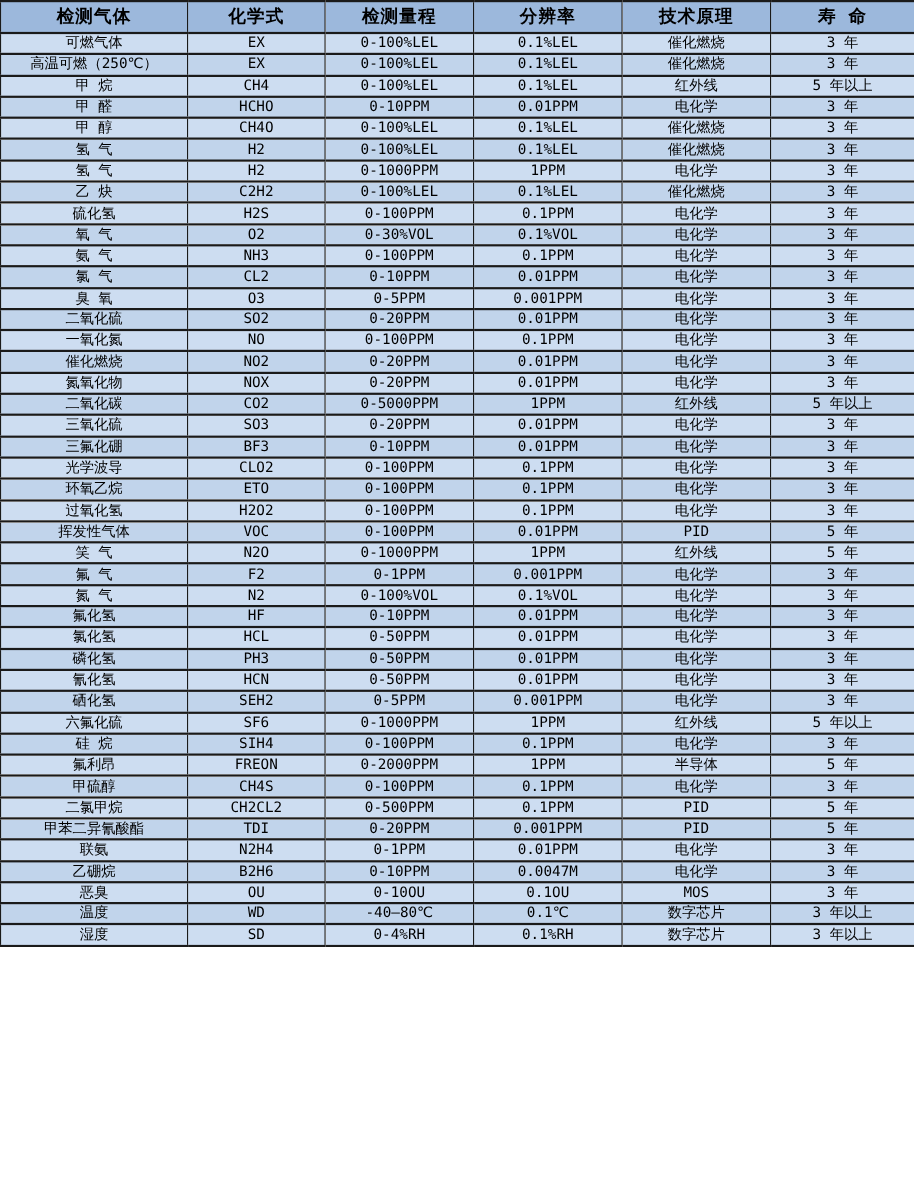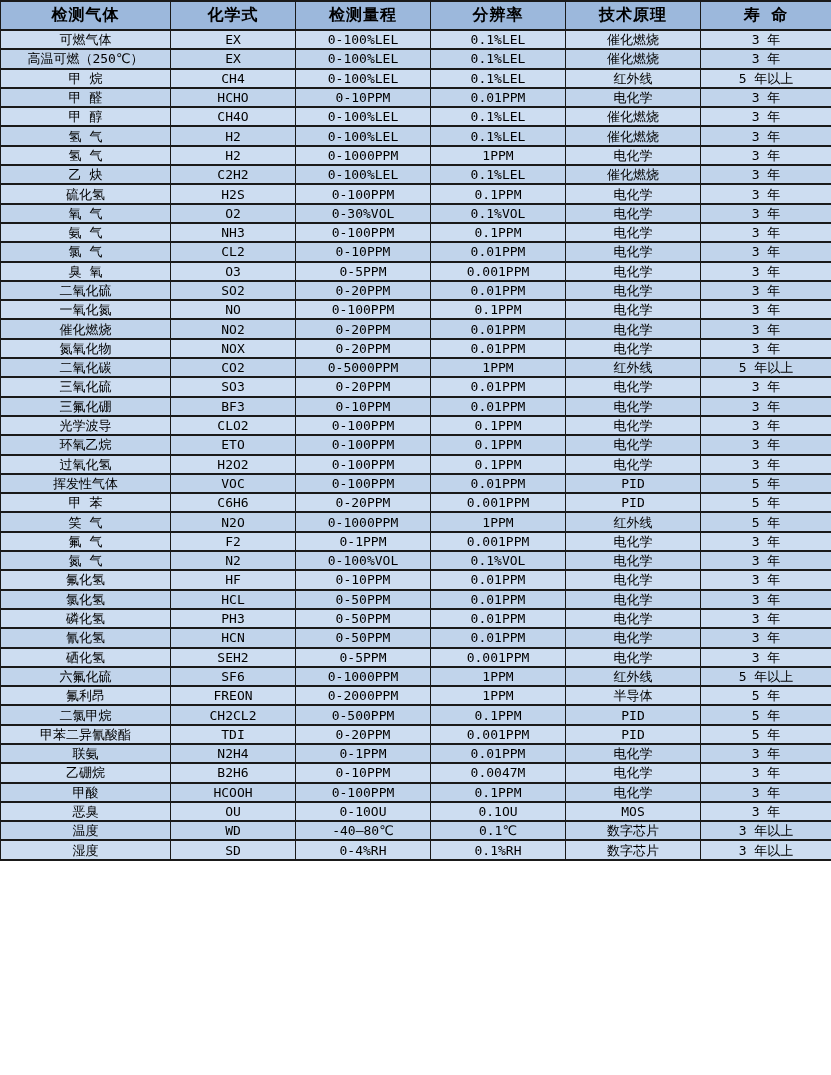--- a/index.html
+++ b/index.html
@@ -261,28 +261,20 @@
         </tr>
         <tr>
           <td>挥发性气体</td>
           <td>VOC</td>
           <td>0-100PPM</td>
           <td>0.01PPM</td>
           <td>PID</td>
           <td>5 年</td>
         </tr>
         <tr>
-          <td>甲 苯</td>
-          <td>C6H6</td>
-          <td>0-20PPM</td>
-          <td>0.001PPM</td>
-          <td>PID</td>
-          <td>5 年</td>
-        </tr>
-        <tr>
           <td>笑 气</td>
           <td>N2O</td>
           <td>0-1000PPM</td>
           <td>1PPM</td>
           <td>红外线</td>
           <td>5 年</td>
         </tr>
         <tr>
           <td>氟 气</td>
           <td>F2</td>
@@ -341,28 +333,44 @@
         </tr>
         <tr>
           <td>六氟化硫</td>
           <td>SF6</td>
           <td>0-1000PPM</td>
           <td>1PPM</td>
           <td>红外线</td>
           <td>5 年以上</td>
         </tr>
         <tr>
+          <td>硅 烷</td>
+          <td>SIH4</td>
+          <td>0-100PPM</td>
+          <td>0.1PPM</td>
+          <td>电化学</td>
+          <td>3 年</td>
+        </tr>
+        <tr>
           <td>氟利昂</td>
           <td>FREON</td>
           <td>0-2000PPM</td>
           <td>1PPM</td>
           <td>半导体</td>
           <td>5 年</td>
         </tr>
         <tr>
+          <td>甲硫醇</td>
+          <td>CH4S</td>
+          <td>0-100PPM</td>
+          <td>0.1PPM</td>
+          <td>电化学</td>
+          <td>3 年</td>
+        </tr>
+        <tr>
           <td>二氯甲烷</td>
           <td>CH2CL2</td>
           <td>0-500PPM</td>
           <td>0.1PPM</td>
           <td>PID</td>
           <td>5 年</td>
         </tr>
         <tr>
           <td>甲苯二异氰酸酯</td>
           <td>TDI</td>
@@ -381,28 +389,20 @@
         </tr>
         <tr>
           <td>乙硼烷</td>
           <td>B2H6</td>
           <td>0-10PPM</td>
           <td>0.0047M</td>
           <td>电化学</td>
           <td>3 年</td>
         </tr>
         <tr>
-          <td>甲酸</td>
-          <td>HCOOH</td>
-          <td>0-100PPM</td>
-          <td>0.1PPM</td>
-          <td>电化学</td>
-          <td>3 年</td>
-        </tr>
-        <tr>
           <td>恶臭</td>
           <td>OU</td>
           <td>0-10OU</td>
           <td>0.1OU</td>
           <td>MOS</td>
           <td>3 年</td>
         </tr>
         <tr>
           <td>温度</td>
           <td>WD</td>

